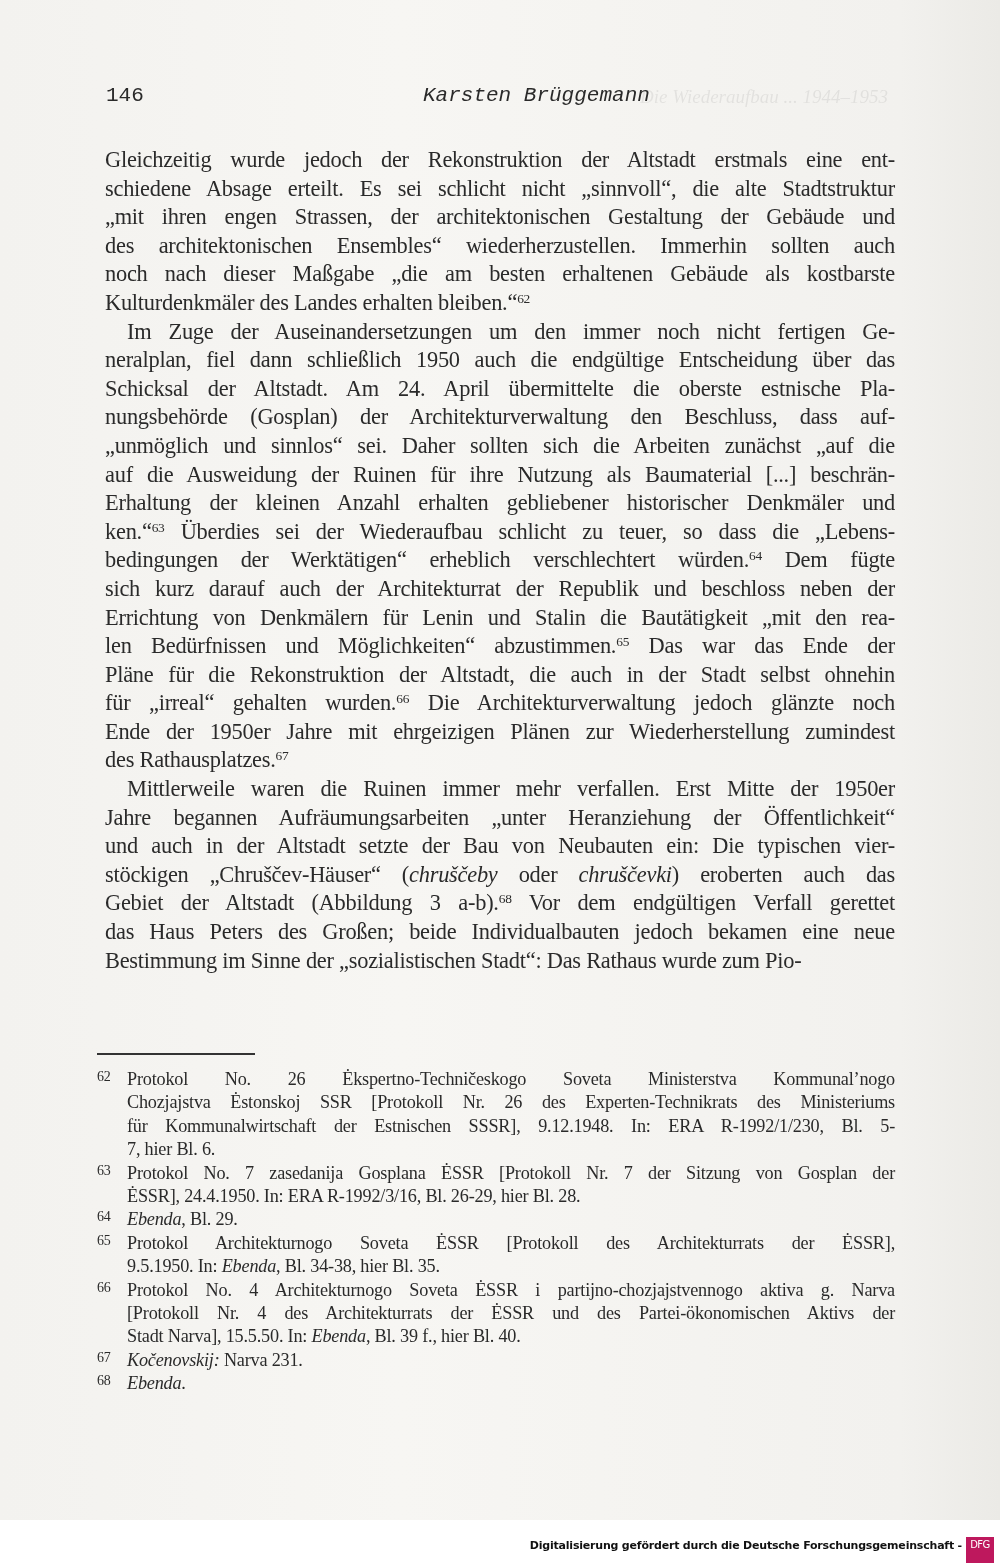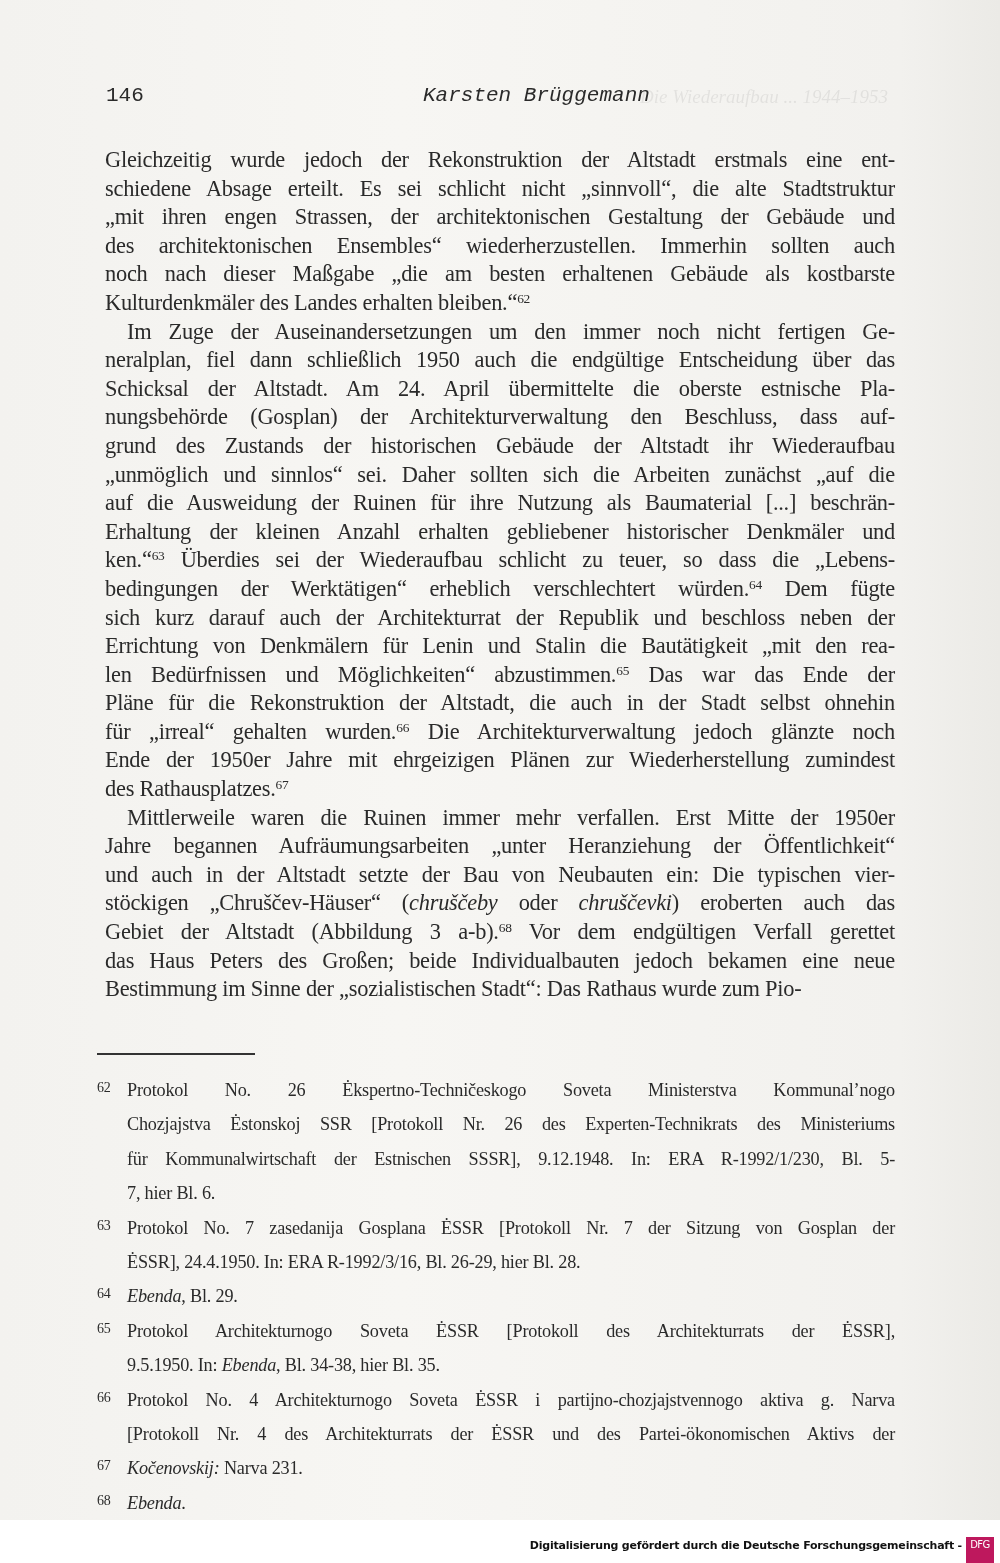--- a/index.html
+++ b/index.html
@@ -35,21 +35,21 @@
     sup { font-size: 60%; vertical-align: 0.55em; line-height: 0; }
     .fn-rule {
       position: absolute; left: 97px; top: 1053px; width: 158px; height: 1.5px; background: #333;
     }
     .footnotes {
       position: absolute; left: 97px; top: 1068px; width: 798px;
       font-size: 18.2px; line-height: 23.4px; letter-spacing: -0.2px;
     }
     .fn { position: relative; padding-left: 30px; }
     .fn-num { position: absolute; left: 0; top: -3px; font-size: 14px; }
-    .fn-line { display: block; white-space: nowrap; text-align: justify; text-align-last: justify; margin-top: 11px; }
+    .fn-line { display: block; white-space: nowrap; text-align: justify; text-align-last: justify; }
     .fn-line.last { text-align-last: left; }
     .footer-strip {
       position: absolute; left: 0; top: 1520px; width: 1000px; height: 43px; background: #ffffff;
     }
     .footer-credit {
       position: absolute; right: 38px; top: 1539px;
       font-family: "DejaVu Sans", "Liberation Sans", sans-serif;
       font-size: 11px; font-weight: bold; color: #111; letter-spacing: -0.2px;
     }
     .dfg-logo {
@@ -74,21 +74,20 @@
     <span class="line">Gleichzeitig wurde jedoch der Rekonstruktion der Altstadt erstmals eine ent-</span>
     <span class="line">schiedene Absage erteilt. Es sei schlicht nicht „sinnvoll“, die alte Stadtstruktur</span>
     <span class="line">„mit ihren engen Strassen, der architektonischen Gestaltung der Gebäude und</span>
     <span class="line">des architektonischen Ensembles“ wiederherzustellen. Immerhin sollten auch</span>
     <span class="line">noch nach dieser Maßgabe „die am besten erhaltenen Gebäude als kostbarste</span>
     <span class="line last">Kulturdenkmäler des Landes erhalten bleiben.“<sup>62</sup></span>
     <span class="line indent">Im Zuge der Auseinandersetzungen um den immer noch nicht fertigen Ge-</span>
     <span class="line">neralplan, fiel dann schließlich 1950 auch die endgültige Entscheidung über das</span>
     <span class="line">Schicksal der Altstadt. Am 24. April übermittelte die oberste estnische Pla-</span>
     <span class="line">nungsbehörde (Gosplan) der Architekturverwaltung den Beschluss, dass auf-</span>
-    <span class="line">grund des Zustands der historischen Gebäude der Altstadt ihr Wiederaufbau</span>
     <span class="line">„unmöglich und sinnlos“ sei. Daher sollten sich die Arbeiten zunächst „auf die</span>
     <span class="line">auf die Ausweidung der Ruinen für ihre Nutzung als Baumaterial [...] beschrän-</span>
     <span class="line">Erhaltung der kleinen Anzahl erhalten gebliebener historischer Denkmäler und</span>
     <span class="line">ken.“<sup>63</sup> Überdies sei der Wiederaufbau schlicht zu teuer, so dass die „Lebens-</span>
     <span class="line">bedingungen der Werktätigen“ erheblich verschlechtert würden.<sup>64</sup> Dem fügte</span>
     <span class="line">sich kurz darauf auch der Architekturrat der Republik und beschloss neben der</span>
     <span class="line">Errichtung von Denkmälern für Lenin und Stalin die Bautätigkeit „mit den rea-</span>
     <span class="line">len Bedürfnissen und Möglichkeiten“ abzustimmen.<sup>65</sup> Das war das Ende der</span>
     <span class="line">Pläne für die Rekonstruktion der Altstadt, die auch in der Stadt selbst ohnehin</span>
     <span class="line">für „irreal“ gehalten wurden.<sup>66</sup> Die Architekturverwaltung jedoch glänzte noch</span>
@@ -123,20 +122,21 @@
     </div>
     <div class="fn">
       <span class="fn-num">65</span>
       <span class="fn-line">Protokol Architekturnogo Soveta ĖSSR [Protokoll des Architekturrats der ĖSSR],</span>
       <span class="fn-line last"><span>9.5.1950. In: <i>Ebenda</i>, Bl. 34-38, hier Bl. 35.</span></span>
     </div>
     <div class="fn">
       <span class="fn-num">66</span>
       <span class="fn-line">Protokol No. 4 Architekturnogo Soveta ĖSSR i partijno-chozjajstvennogo aktiva g. Narva</span>
       <span class="fn-line">[Protokoll Nr. 4 des Architekturrats der ĖSSR und des Partei-ökonomischen Aktivs der</span>
+      <span class="fn-line last"><span>Stadt Narva], 15.5.50. In: <i>Ebenda</i>, Bl. 39 f., hier Bl. 40.</span></span>
     </div>
     <div class="fn">
       <span class="fn-num">67</span>
       <span class="fn-line last"><span><i>Kočenovskij:</i> Narva 231.</span></span>
     </div>
     <div class="fn">
       <span class="fn-num">68</span>
       <span class="fn-line last"><span><i>Ebenda</i>.</span></span>
     </div>
   </div>

